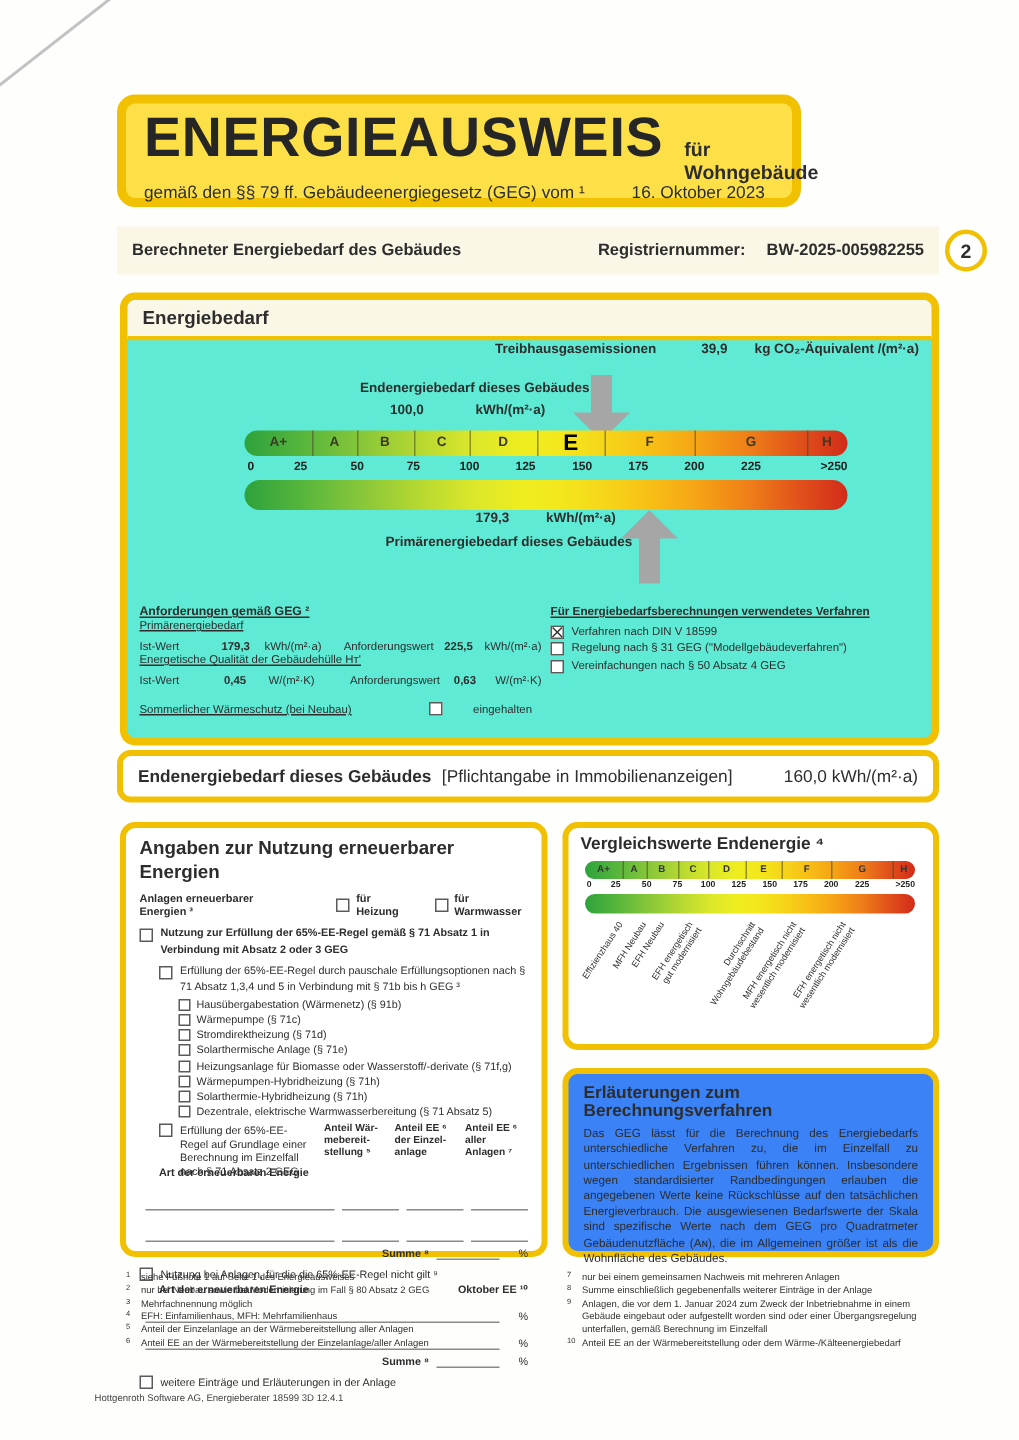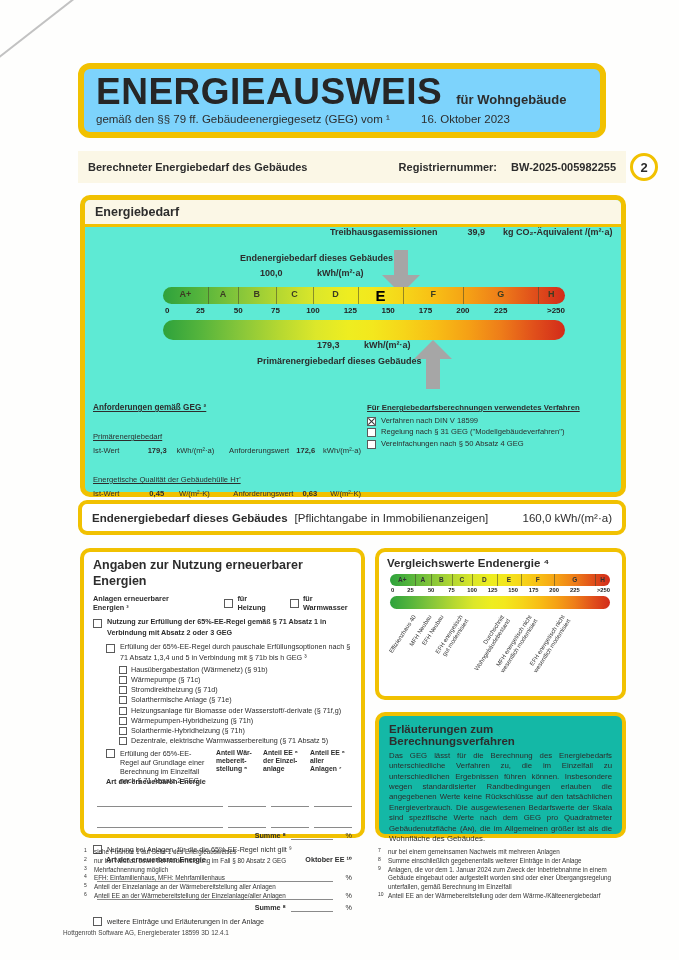--- a/index.html
+++ b/index.html
@@ -15,21 +15,21 @@
   .b{font-weight:700;}
   .u{text-decoration:underline;}
 
   
   .cb{display:inline-block;width:7px;height:7px;border:1px solid #5a5a5a;background:#fff;position:relative;flex:none;vertical-align:middle;}
   .cb.checked::before,.cb.checked::after{content:'';position:absolute;left:-1px;top:3px;width:9px;height:1.2px;background:#333;}
   .cb.checked::before{transform:rotate(45deg);}
   .cb.checked::after{transform:rotate(-45deg);}
 
   
-  .title-box{position:absolute;left:78px;top:63px;width:528px;height:75px;border:6px solid var(--yellow);border-radius:12px;background:#7dd3fc;box-sizing:border-box;padding:4px 12px 0;}
+  .title-box{position:absolute;left:78px;top:63px;width:456px;height:75px;border:6px solid var(--yellow);border-radius:12px;background:#fde047;box-sizing:border-box;padding:4px 12px 0;}
   .title-row{display:flex;align-items:baseline;}
   .h1{font-size:37px;font-weight:700;letter-spacing:.5px;color:#262626;line-height:1.05;}
   .h1-sub{font-size:13px;font-weight:700;margin-left:14px;}
   .law-row{font-size:11.5px;margin-top:1px;}
   .law-date{margin-left:28px;}
 
   
   .meta-band{position:absolute;left:78px;top:151px;width:548px;height:32px;background:var(--cream);display:flex;align-items:center;font-size:11px;font-weight:700;box-sizing:border-box;padding:0 10px;}
   .meta-reg{margin-left:auto;}
   .meta-val{margin-left:14px;}
@@ -66,21 +66,21 @@
   .sl.cur{font-size:15px;top:1px;color:#000;font-weight:800;}
   .sticks{position:relative;height:12px;margin-top:2px;font-size:8px;font-weight:700;color:#222;}
   .stick{position:absolute;transform:translateX(-50%);white-space:nowrap;}
   .stick.first{left:0.5%;transform:none;}
   .stick.last{left:auto;right:0;transform:none;}
   .sband2{height:20px;border-radius:10px;background-image:var(--grad);margin-top:2px;}
 
   
   .anf-col{position:absolute;left:8px;top:203px;width:268px;font-size:7.6px;}
   .anf-h{font-size:8.2px;font-weight:700;text-decoration:underline;}
-  .anf-sub{margin-top:20px;text-decoration:underline;}
+  .anf-sub{margin-top:0;text-decoration:underline;}
   .vrow{display:flex;margin-top:5px;}
   .vrow .c1{width:57px;}
   .vrow .c2{width:30px;font-weight:700;}
   .vrow .c3{width:55px;}
   .vrow .c4{width:70px;}
   .vrow .c5{width:28px;font-weight:700;}
   .sommer-row{display:flex;align-items:center;margin-top:10px;gap:20px;}
   .sommer-row .cb{margin-left:32px;}
   .verf-col{position:absolute;left:282px;top:203px;width:250px;font-size:7.6px;}
   .verf-h{font-weight:700;text-decoration:underline;font-size:7.8px;margin-bottom:3px;}
@@ -128,21 +128,21 @@
   .scale-sm{position:relative;width:220px;margin-left:3px;}
   .scale-sm .sband{height:12px;border-radius:6px;}
   .scale-sm .sl{font-size:6.5px;top:2.5px;color:#333;}
   .scale-sm .sticks{height:8px;font-size:5.8px;margin-top:1px;}
   .scale-sm .sband2{height:13px;border-radius:6.5px;margin-top:1px;}
   .vm-area{position:relative;height:84px;margin-top:3px;}
   .vm{position:absolute;top:2px;width:0;height:0;}
   .vm span{position:absolute;right:0;top:0;display:block;width:max-content;transform-origin:100% 0;transform:rotate(-57deg);white-space:pre-line;text-align:right;font-size:6px;line-height:1.2;color:#333;}
 
   
-  .er-box{position:absolute;left:375px;top:712px;width:251px;height:126px;border:4px solid var(--yellow);border-radius:10px;background:#14b8a6;box-sizing:border-box;padding:7px 10px;}
+  .er-box{position:absolute;left:375px;top:712px;width:251px;height:126px;border:4px solid var(--yellow);border-radius:10px;background:#3b82f6;box-sizing:border-box;padding:7px 10px;}
   .er-title{font-size:11.5px;font-weight:700;margin-bottom:4px;}
   .er-body{font-size:7.8px;line-height:1.33;text-align:justify;}
 
   
   .fnotes{position:absolute;top:848px;font-size:6.3px;line-height:1.4;color:#333;}
   .fn-left{left:84px;width:288px;}
   .fn-right{left:378px;width:252px;}
   .fn{display:flex;}
   .fn-n{width:10px;flex:none;font-size:5px;position:relative;top:-1px;}
   .fn-t{flex:1;}
@@ -242,21 +242,21 @@
     <div class="prim-label">Primärenergiebedarf dieses Gebäudes</div>
 
     <div class="anf-col">
       <div class="anf-h">Anforderungen gemäß GEG ²</div>
       <div class="anf-sub">Primärenergiebedarf</div>
       <div class="vrow">
         <span class="c1">Ist-Wert</span>
         <span class="c2">179,3</span>
         <span class="c3">kWh/(m²·a)</span>
         <span class="c4">Anforderungswert</span>
-        <span class="c5">172,6</span>
+        <span class="c5">225,5</span>
         <span>kWh/(m²·a)</span>
       </div>
       <div class="anf-sub">Energetische Qualität der Gebäudehülle Hᴛ'</div>
       <div class="vrow">
         <span class="c1">Ist-Wert</span>
         <span class="c2">0,45</span>
         <span class="c3">W/(m²·K)</span>
         <span class="c4">Anforderungswert</span>
         <span class="c5">0,63</span>
         <span>W/(m²·K)</span>

